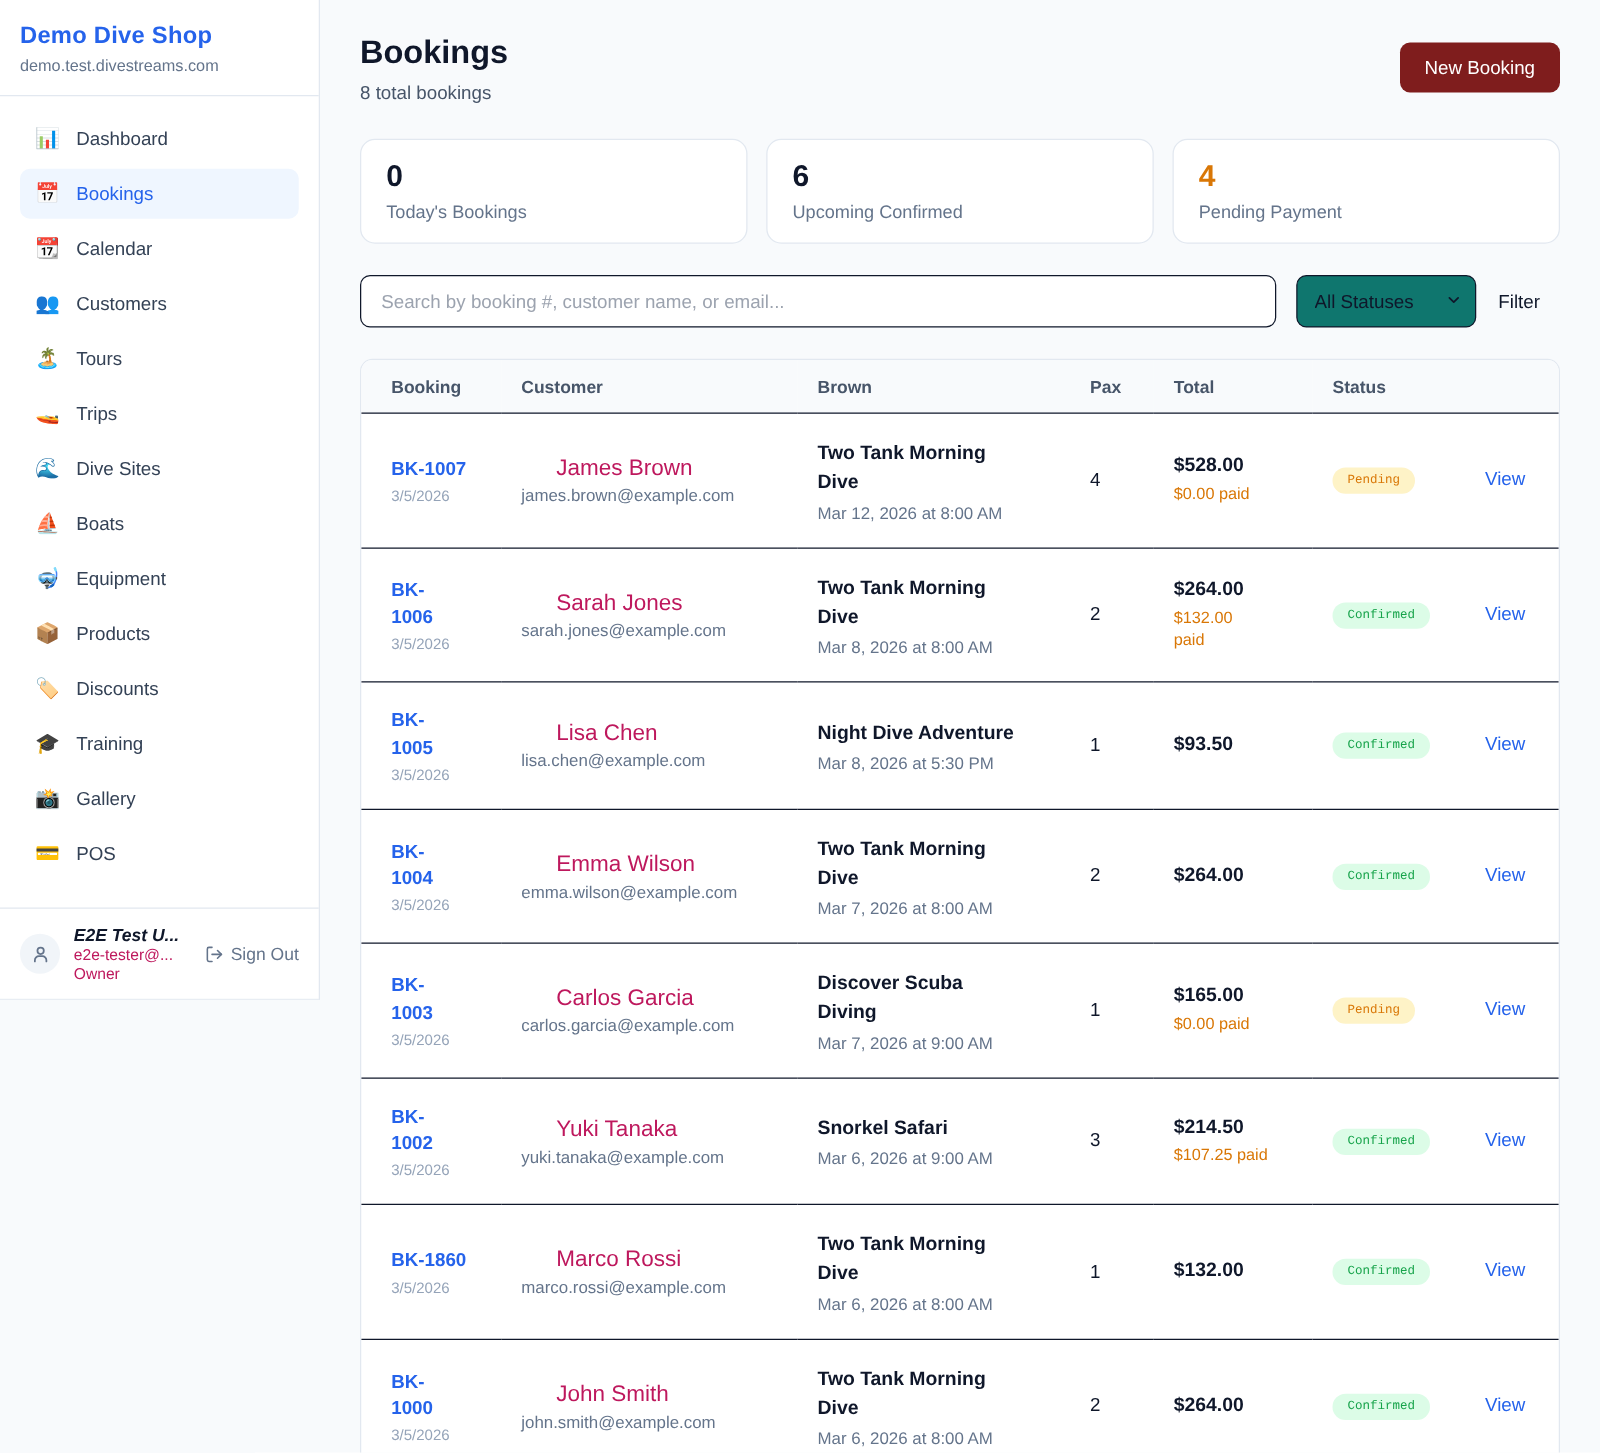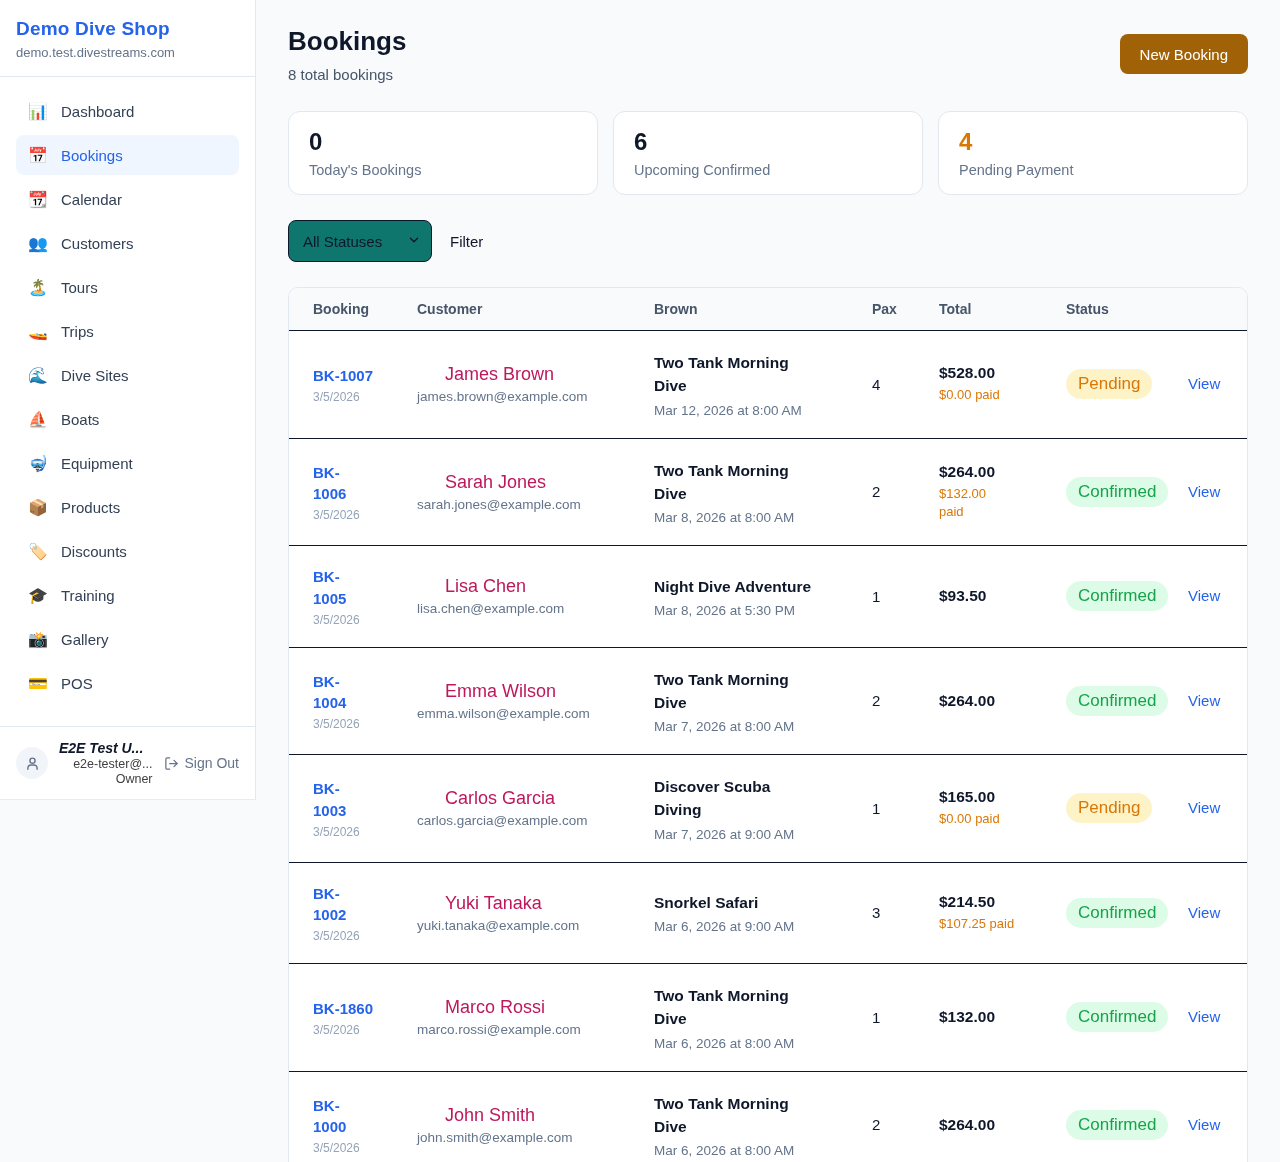--- a/index.html
+++ b/index.html
@@ -37,33 +37,33 @@
     display:flex; align-items:center; gap:11px;
   }
   .avatar {
     width:32px; height:32px; border-radius:50%;
     background:#f1f5f9; color:#64748b; flex:none;
     display:flex; align-items:center; justify-content:center;
   }
   .avatar svg { width:17px; height:17px; }
   .user-meta { flex:1; min-width:0; }
   .user-name { font-size:14px; font-weight:bold; color:#0f172a; white-space:nowrap;font-style:italic; }
-  .user-email, .user-role { font-size:12.5px; color:#404040; margin-top:1px; white-space:nowrap;text-align:right; }
+  .user-email, .user-role { font-size:12.5px; color:#be185d; margin-top:1px; white-space:nowrap; }
   .signout {
     display:flex; align-items:center; gap:6px;
     color:#64748b; font-size:14px; cursor:pointer; white-space:nowrap;
   }
   .signout svg { width:15px; height:15px; }
   
   .main { margin-left:256px; padding:26px 32px 32px; }
   .page-header { display:flex; justify-content:space-between; align-items:flex-start; margin-bottom:28px; }
   .page-title { font-size:26px; font-weight:bold; color:#0f172a; }
   .page-subtitle { font-size:15px; color:#475569; margin-top:9px; }
   .btn-primary {
-    background:#a16207; color:#ffffff; border:none;
+    background:#7f1d1d; color:#ffffff; border:none;
     font-family:inherit; font-size:15px; font-weight:500;
     padding:0 20px; height:40px; border-radius:8px; cursor:pointer;
     margin-top:8px;
   }
   
   .stats { display:flex; gap:15px; margin-bottom:25px; }
   .stat-card {
     flex:1; background:#ffffff; border:1px solid #e2e8f0; border-radius:12px;
     padding:17px 20px; height:84px;
   }
@@ -112,21 +112,21 @@
   .bk-date { color:#94a3b8; font-size:12px; margin-top:3px; }
   .cust-name { font-size:18px; color:#be185d;margin-left:28px; }
   .cust-email { font-size:13.5px; color:#64748b; margin-top:4px; }
   .trip-name { font-size:15.5px; font-weight:600; color:#0f172a; white-space:pre-line; line-height:1.5; }
   .trip-date { font-size:13.5px; color:#64748b; margin-top:5px; }
   .c-pax { font-size:15px; color:#0f172a; }
   .total { font-size:15.5px; font-weight:bold; color:#0f172a; }
   .paid { font-size:13px; color:#d97706; margin-top:4px; white-space:pre-line; line-height:1.4; }
   .paid:empty { display:none; }
   .badge {
-    display:inline-block; padding:5px 12px; border-radius:9999px; font-size:17px;
+    display:inline-block; padding:5px 12px; border-radius:9999px; font-size:10px;font-family:Liberation Mono, monospace;
   }
   .badge.pending { background:#fef3c7; color:#d97706; }
   .badge.confirmed { background:#dcfce7; color:#16a34a; }
   .view { color:#2563eb; font-size:15px; text-decoration:none; cursor:pointer; }
 </style>
 </head>
 <body>
 
 <aside class="sidebar">
   <div class="logo-block">
@@ -232,20 +232,21 @@
       <div class="stat-value">6</div>
       <div class="stat-label">Upcoming Confirmed</div>
     </div>
     <div class="stat-card orange">
       <div class="stat-value">4</div>
       <div class="stat-label">Pending Payment</div>
     </div>
   </div>
 
   <div class="filter-row">
+    <input class="search-input" type="text" placeholder="Search by booking #, customer name, or email..." style="">
     <div class="select-wrap">
       <select class="status-select">
         <option>All Statuses</option>
       </select>
       <span class="select-chevron">
         <svg viewBox="0 0 24 24" fill="none" stroke="currentColor" stroke-width="2.4" stroke-linecap="round" stroke-linejoin="round">
             <polyline points="6 9 12 15 18 9"></polyline>
           </svg>
       </span>
     </div>

